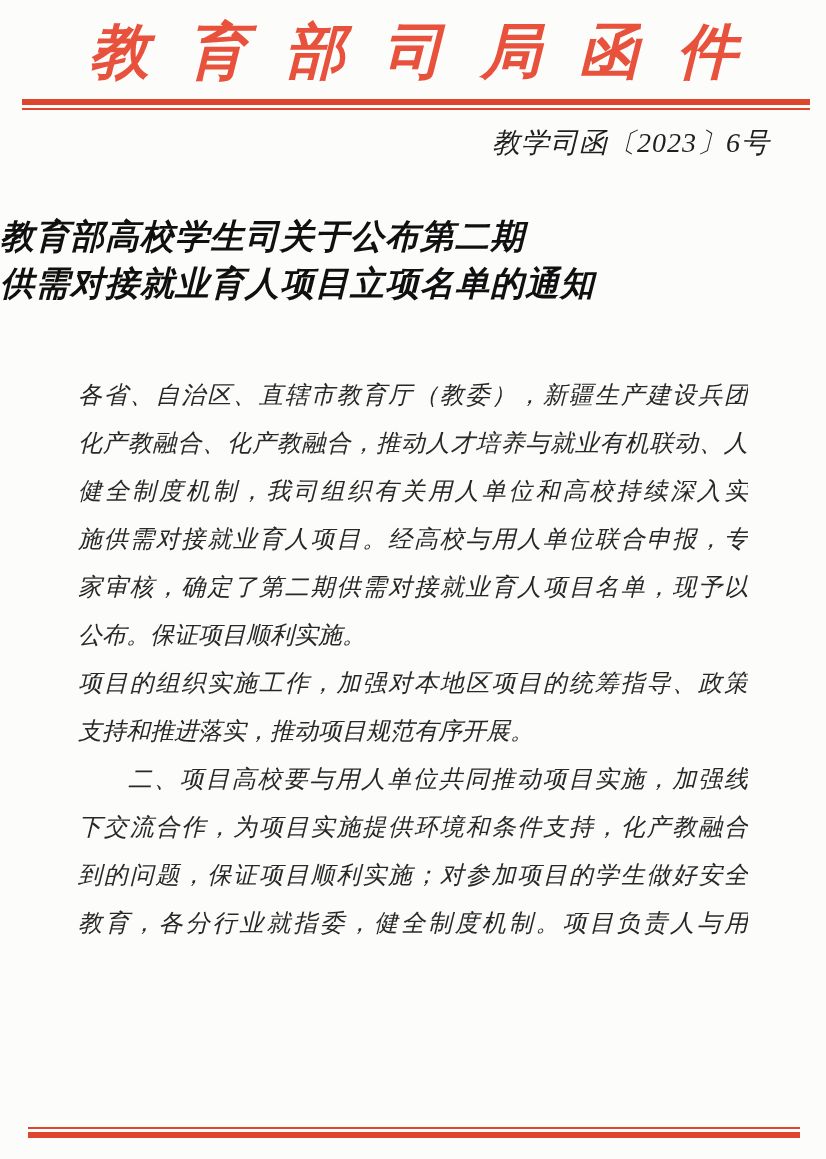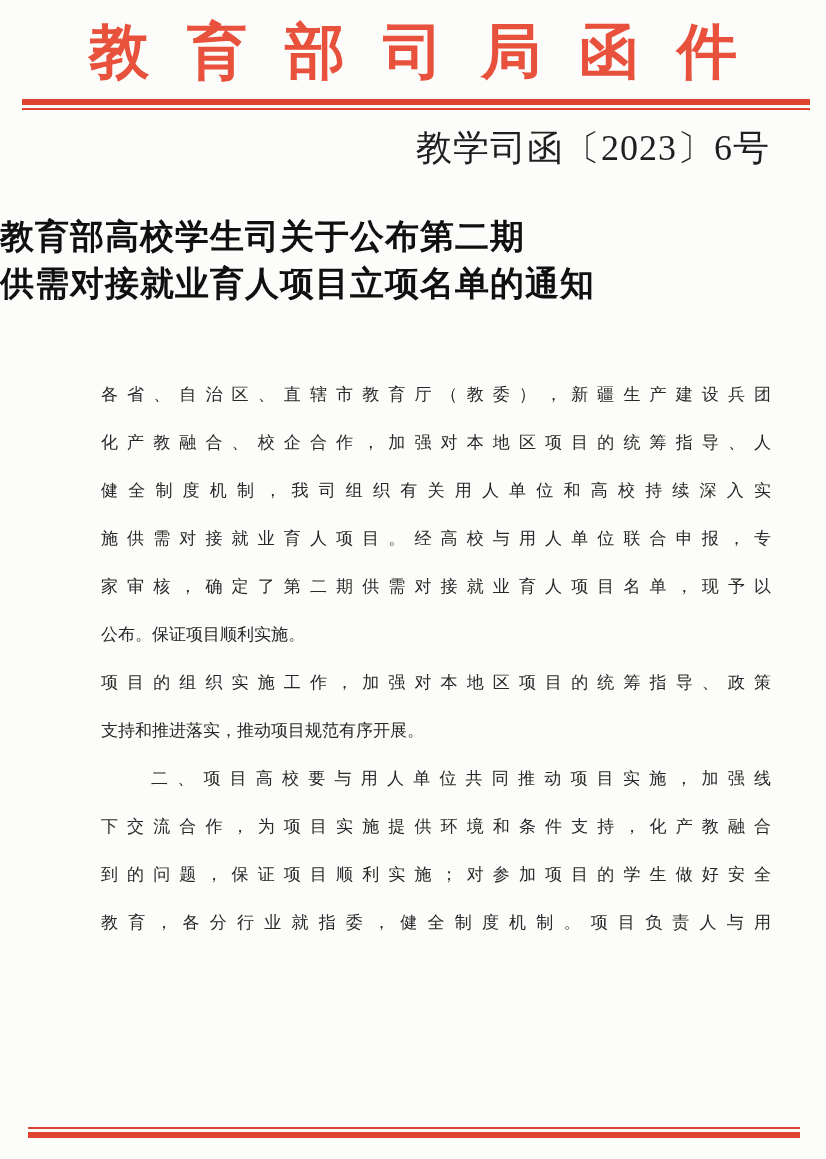--- a/index.html
+++ b/index.html
@@ -9,20 +9,21 @@
     --paper: #fcfcfa;
   }
   html, body { margin: 0; padding: 0; }
   .page {
     position: relative;
     width: 826px;
     height: 1159px;
     background: var(--paper);
     overflow: hidden;
     font-family: "Liberation Serif", "DejaVu Serif", serif;
+    font-style: italic;
   }
 
   
   .masthead {
     position: absolute;
     top: 12px;
     left: 0;
     right: 0;
     text-align: center;
     font-size: 60px;
@@ -42,21 +43,21 @@
     right: 16px;
   }
   .rule-top .bar-thick { height: 6px; background: var(--red-rule); }
   .rule-top .bar-thin  { height: 2px; background: var(--red-rule); margin-top: 3px; }
 
   
   .doc-number {
     position: absolute;
     top: 124px;
     right: 56px;
-    font-size: 36px;
+    font-size: 28px;
     color: #1f1f1f;
     letter-spacing: 1px;
     white-space: nowrap;
   }
 
   
   .title {
     position: absolute;
     top: 213px;
     left: 0;
@@ -68,23 +69,22 @@
     letter-spacing: 1px;
     white-space: nowrap;
   }
 
   
   .body-text {
     position: absolute;
     top: 371px;
     left: 78px;
     width: 670px;
-    font-size: 17px;
+    font-size: 24px;
     color: var(--ink);
-    margin-left: 23px;
   }
   .line {
     height: 48px;
     line-height: 48px;
     box-sizing: border-box;
     width: 100%;
     text-align: justify;
     text-align-last: justify;
     white-space: nowrap;
     overflow: hidden;
@@ -116,21 +116,21 @@
 
   <div class="doc-number">教学司函〔2023〕6号</div>
 
   <div class="title">
     <div>教育部高校学生司关于公布第二期</div>
     <div>供需对接就业育人项目立项名单的通知</div>
   </div>
 
   <div class="body-text">
     <div class="line">各省、自治区、直辖市教育厅（教委），新疆生产建设兵团</div>
-    <div class="line">化产教融合、校企合作，加强对本地区项目的统筹指导、人</div>
+    <div class="line">化产教融合、化产教融合，推动人才培养与就业有机联动、人</div>
     <div class="line">健全制度机制，我司组织有关用人单位和高校持续深入实</div>
     <div class="line">施供需对接就业育人项目。经高校与用人单位联合申报，专</div>
     <div class="line">家审核，确定了第二期供需对接就业育人项目名单，现予以</div>
     <div class="line short">公布。保证项目顺利实施。</div>
     <div class="line">项目的组织实施工作，加强对本地区项目的统筹指导、政策</div>
     <div class="line short">支持和推进落实，推动项目规范有序开展。</div>
     <div class="line indent">二、项目高校要与用人单位共同推动项目实施，加强线</div>
     <div class="line">下交流合作，为项目实施提供环境和条件支持，化产教融合</div>
     <div class="line">到的问题，保证项目顺利实施；对参加项目的学生做好安全</div>
     <div class="line">教育，各分行业就指委，健全制度机制。项目负责人与用</div>

